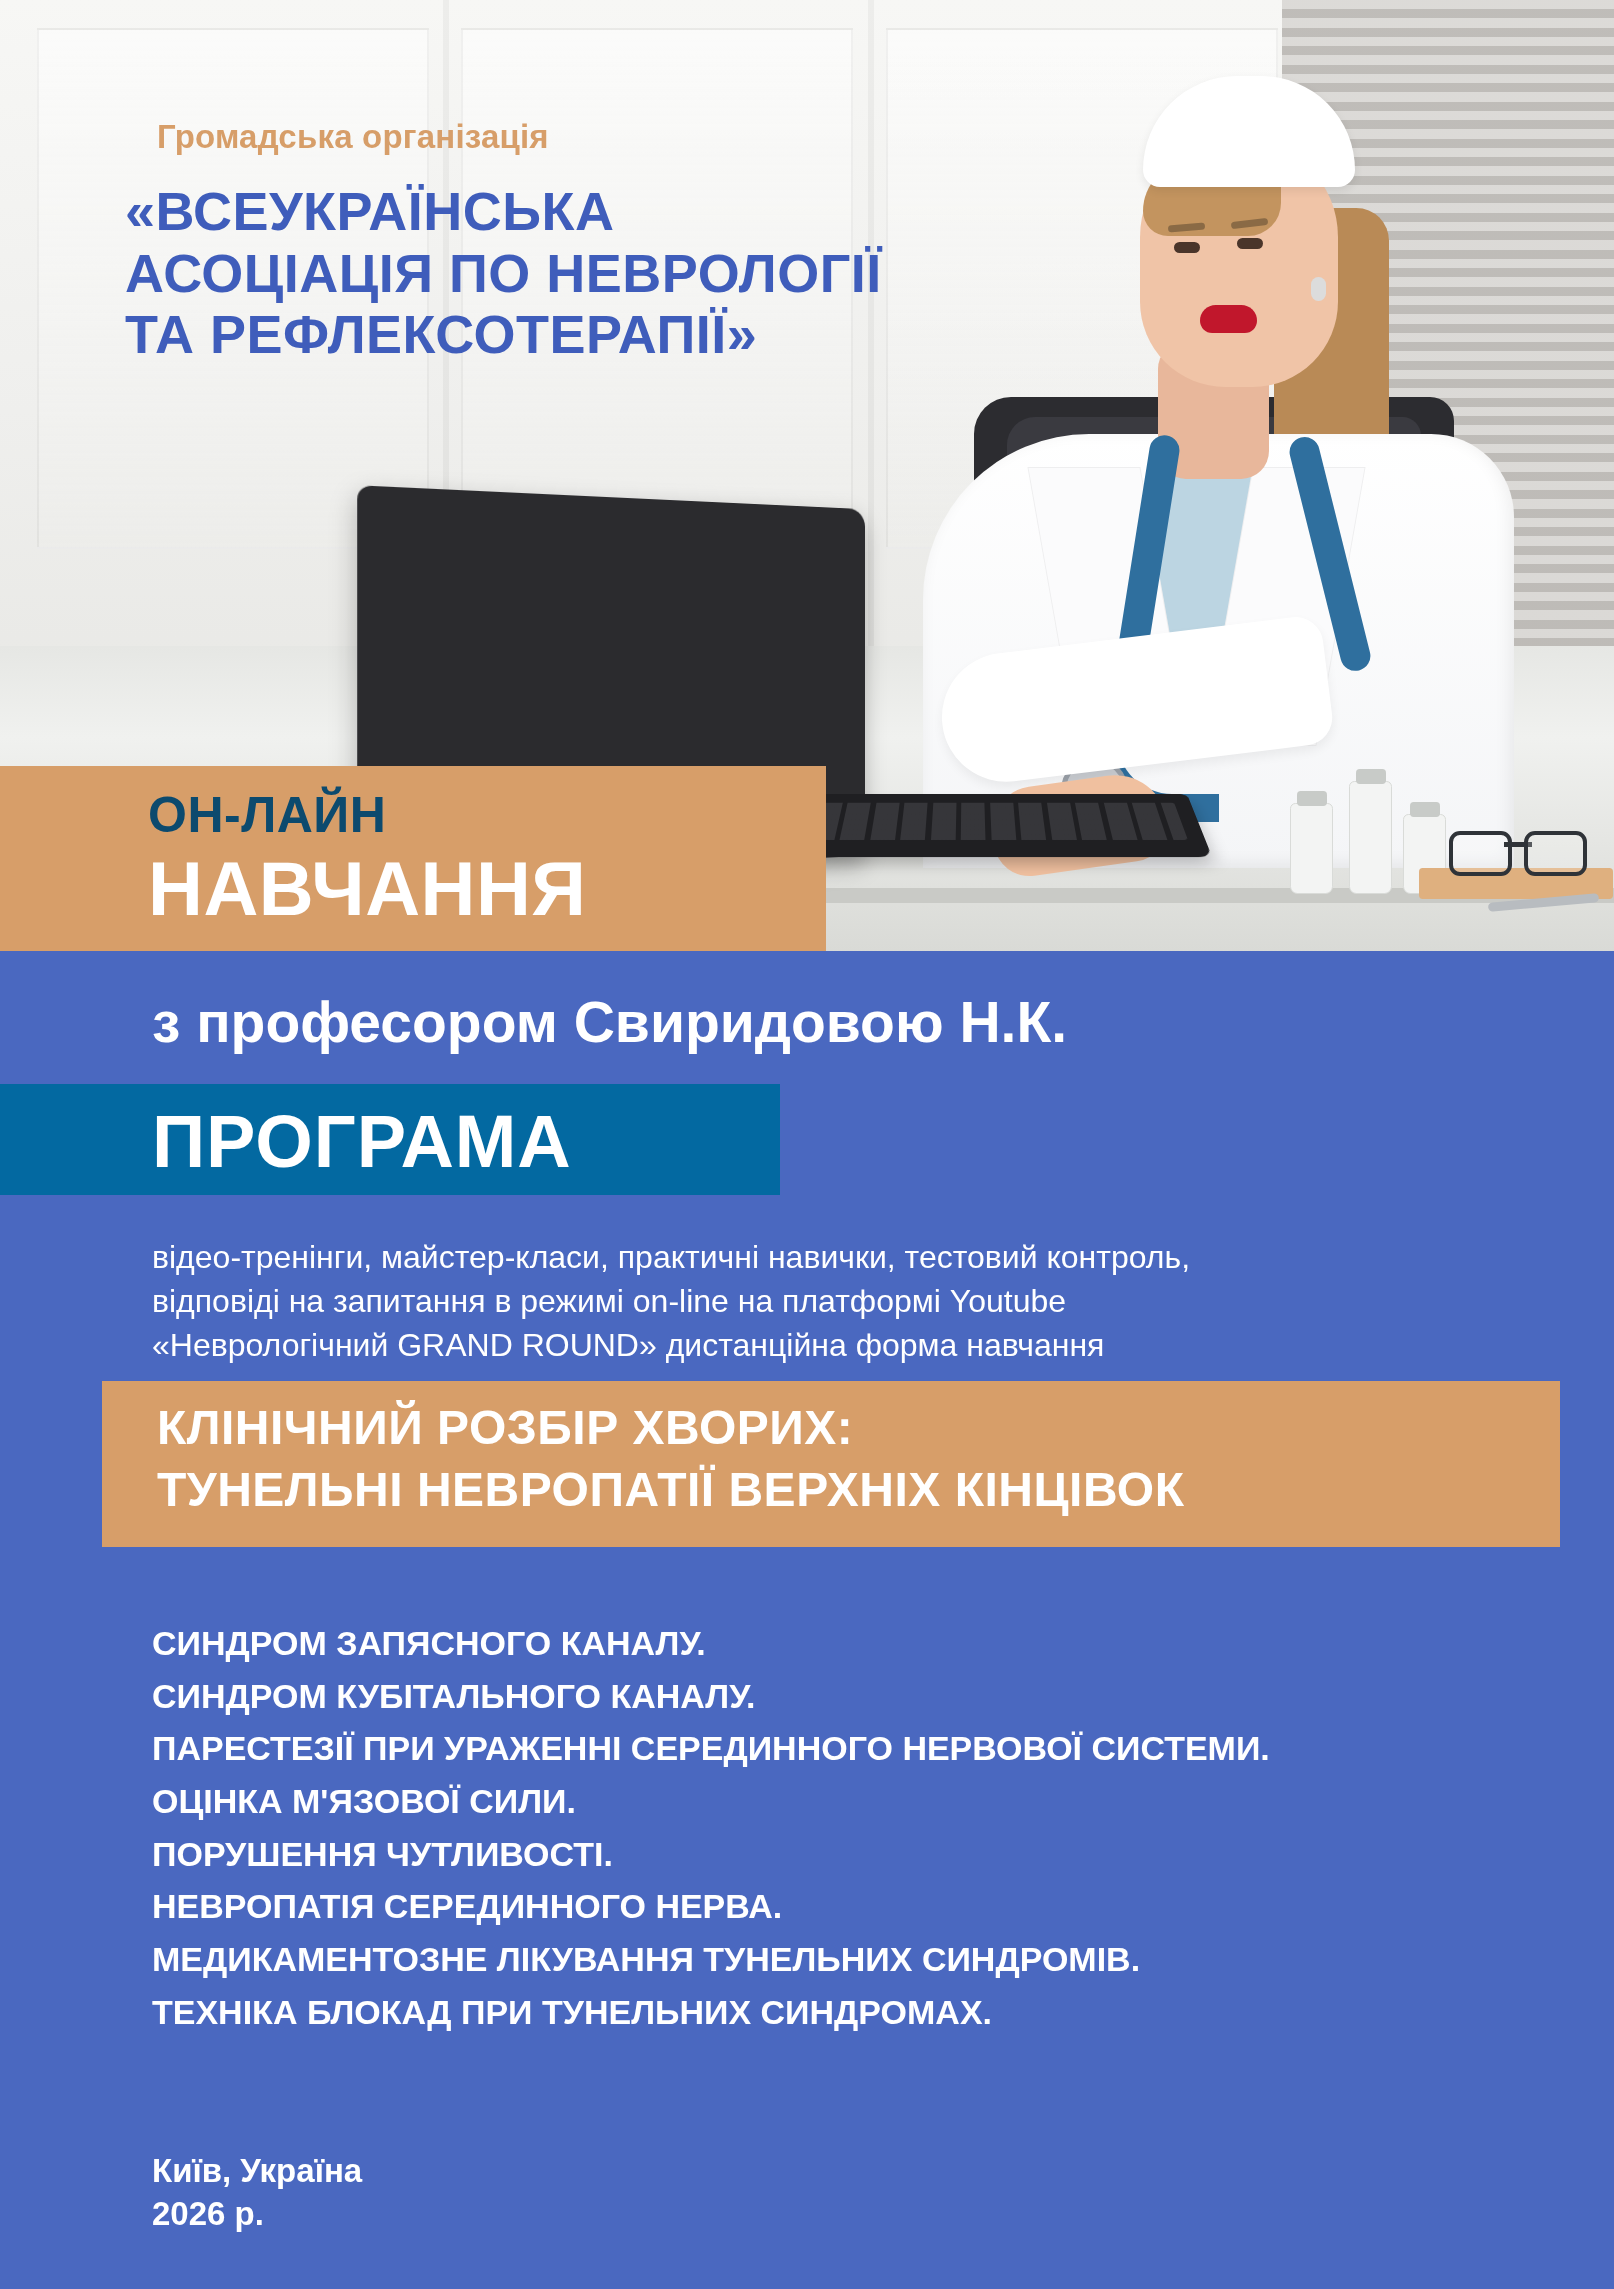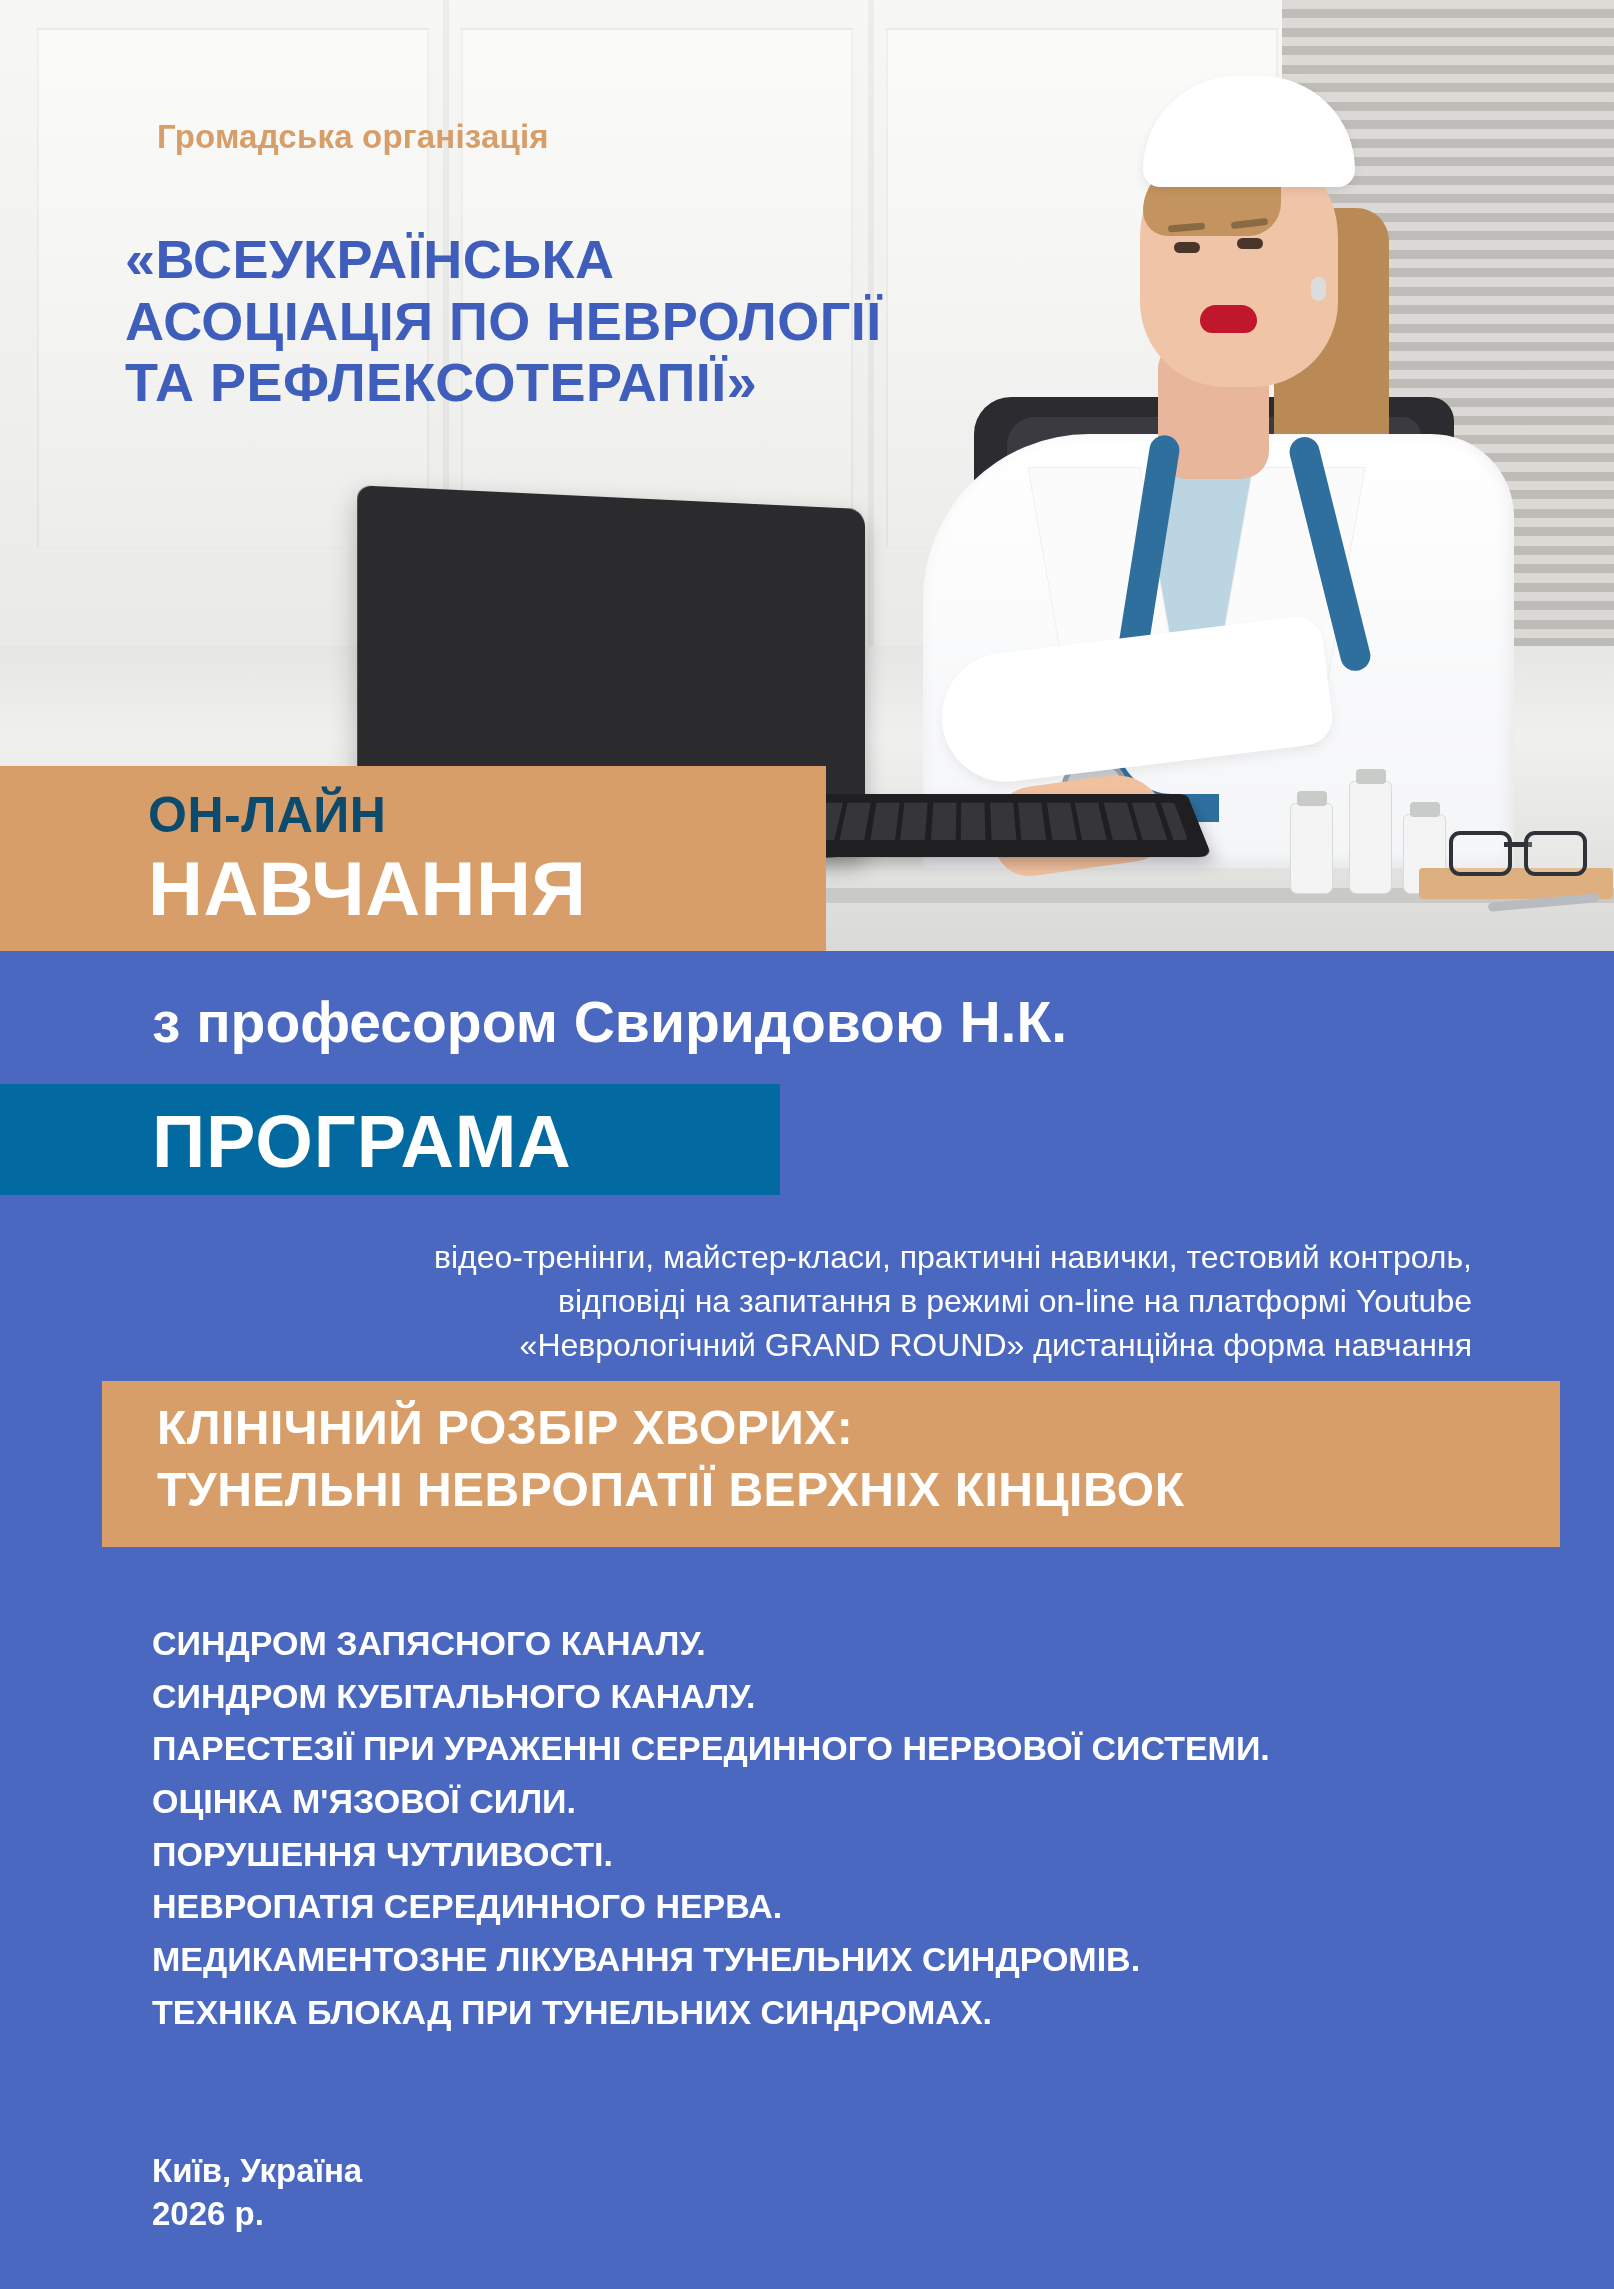--- a/index.html
+++ b/index.html
@@ -320,21 +320,20 @@
   .org-title {
     position: absolute;
     left: 125px; top: 181px;
     color: #3f5dbb;
     font-size: 54px;
     font-weight: 800;
     line-height: 1.14;
     letter-spacing: 0.5px;
     white-space: pre-line;
     text-transform: uppercase;
-    margin-top: 48px;
   }
 
   .band-online {
     position: absolute;
     left: 0; top: 766px;
     width: 826px; height: 185px;
     background: #d79e69;
   }
   .band-online .small {
     position: absolute;
@@ -377,21 +376,20 @@
   }
 
   .program-desc {
     position: absolute;
     left: 152px; top: 1235px;
     width: 1320px;
     color: #ffffff;
     font-size: 32px;
     line-height: 1.38;
     white-space: pre-line;
-    text-align: right;
   }
 
   .band-clinical {
     position: absolute;
     left: 102px; top: 1381px;
     width: 1458px; height: 166px;
     background: #d79e69;
   }
   .band-clinical .l1 {
     position: absolute;

